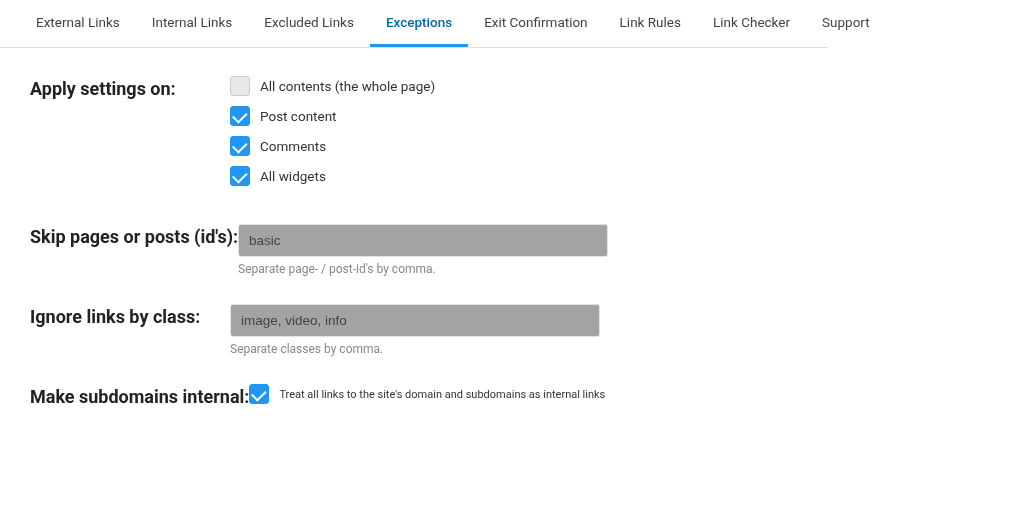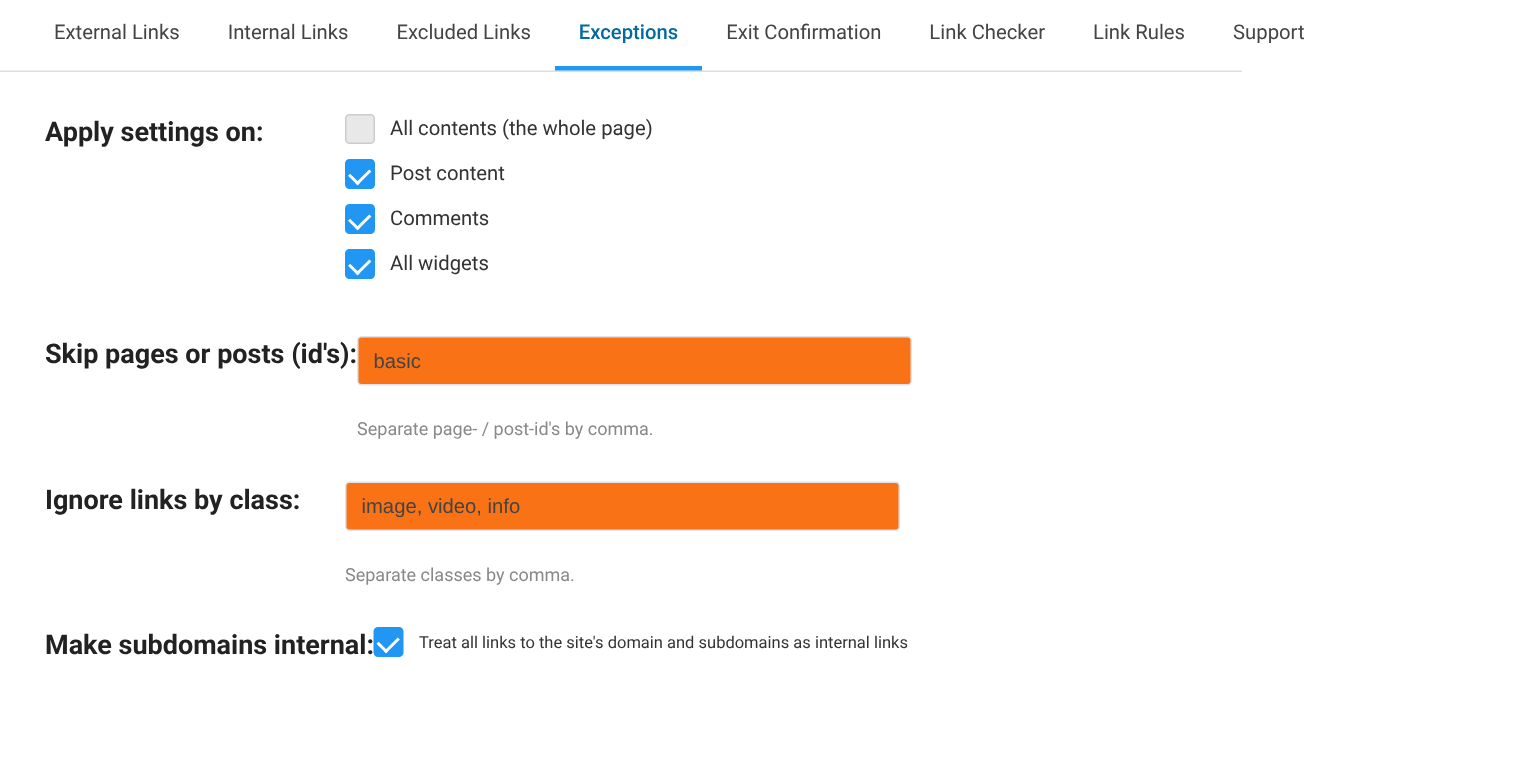--- a/index.html
+++ b/index.html
@@ -107,30 +107,30 @@
       font-size: 13.5px;
       color: #333;
     }
 
     
     .text-input {
       width: 370px;
       padding: 8px 10px;
       font-size: 13.5px;
       color: #444;
-      background: #f97316;
+      background: #a3a3a3;
       border: 1px solid #dde3e8;
       border-radius: 3px;
       outline: none;
     }
 
     .hint-text {
       font-size: 12px;
       color: #888;
-      margin-top: 22px;
+      margin-top: 5px;
     }
 
     
     .subdomains-row {
       display: flex;
       align-items: center;
       gap: 10px;
     }
 
     .subdomains-label-text {
@@ -142,22 +142,22 @@
 <body>
 
 <div class="page-wrapper">
 
   <nav class="nav-tabs">
   <span class="nav-tab">External Links</span>
       <span class="nav-tab">Internal Links</span>
       <span class="nav-tab">Excluded Links</span>
       <span class="nav-tab active">Exceptions</span>
       <span class="nav-tab">Exit Confirmation</span>
+      <span class="nav-tab">Link Rules</span>
       <span class="nav-tab">Link Checker</span>
-      <span class="nav-tab">Link Rules</span>
       <span class="nav-tab">Support</span>
     </nav>
 
   <div class="content-area">
 
     <div class="settings-row">
       <div class="settings-label">Apply settings on:</div>
       <div class="settings-control">
 
       <div class="checkbox-item">

